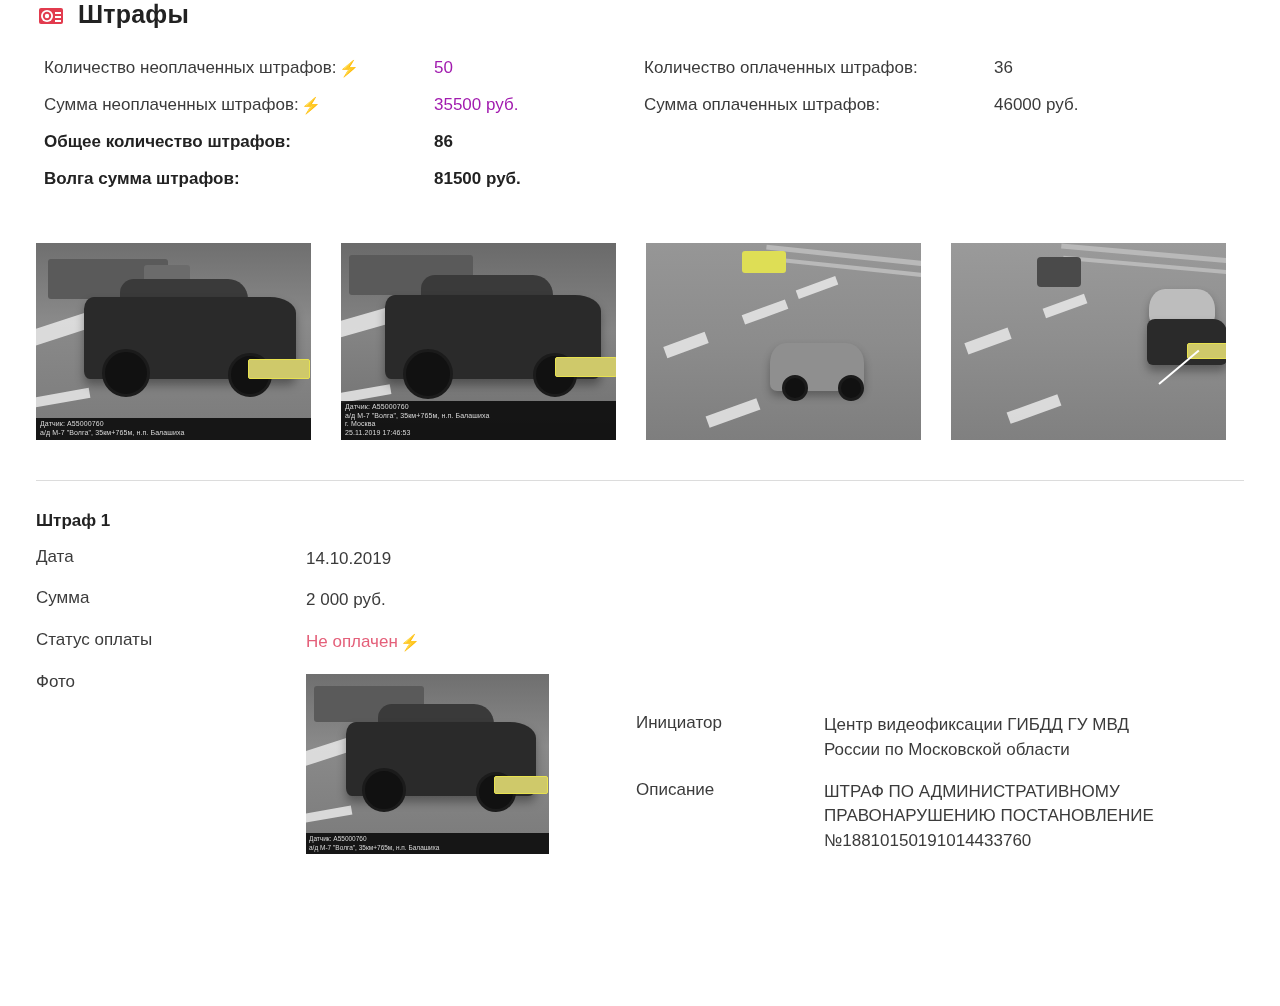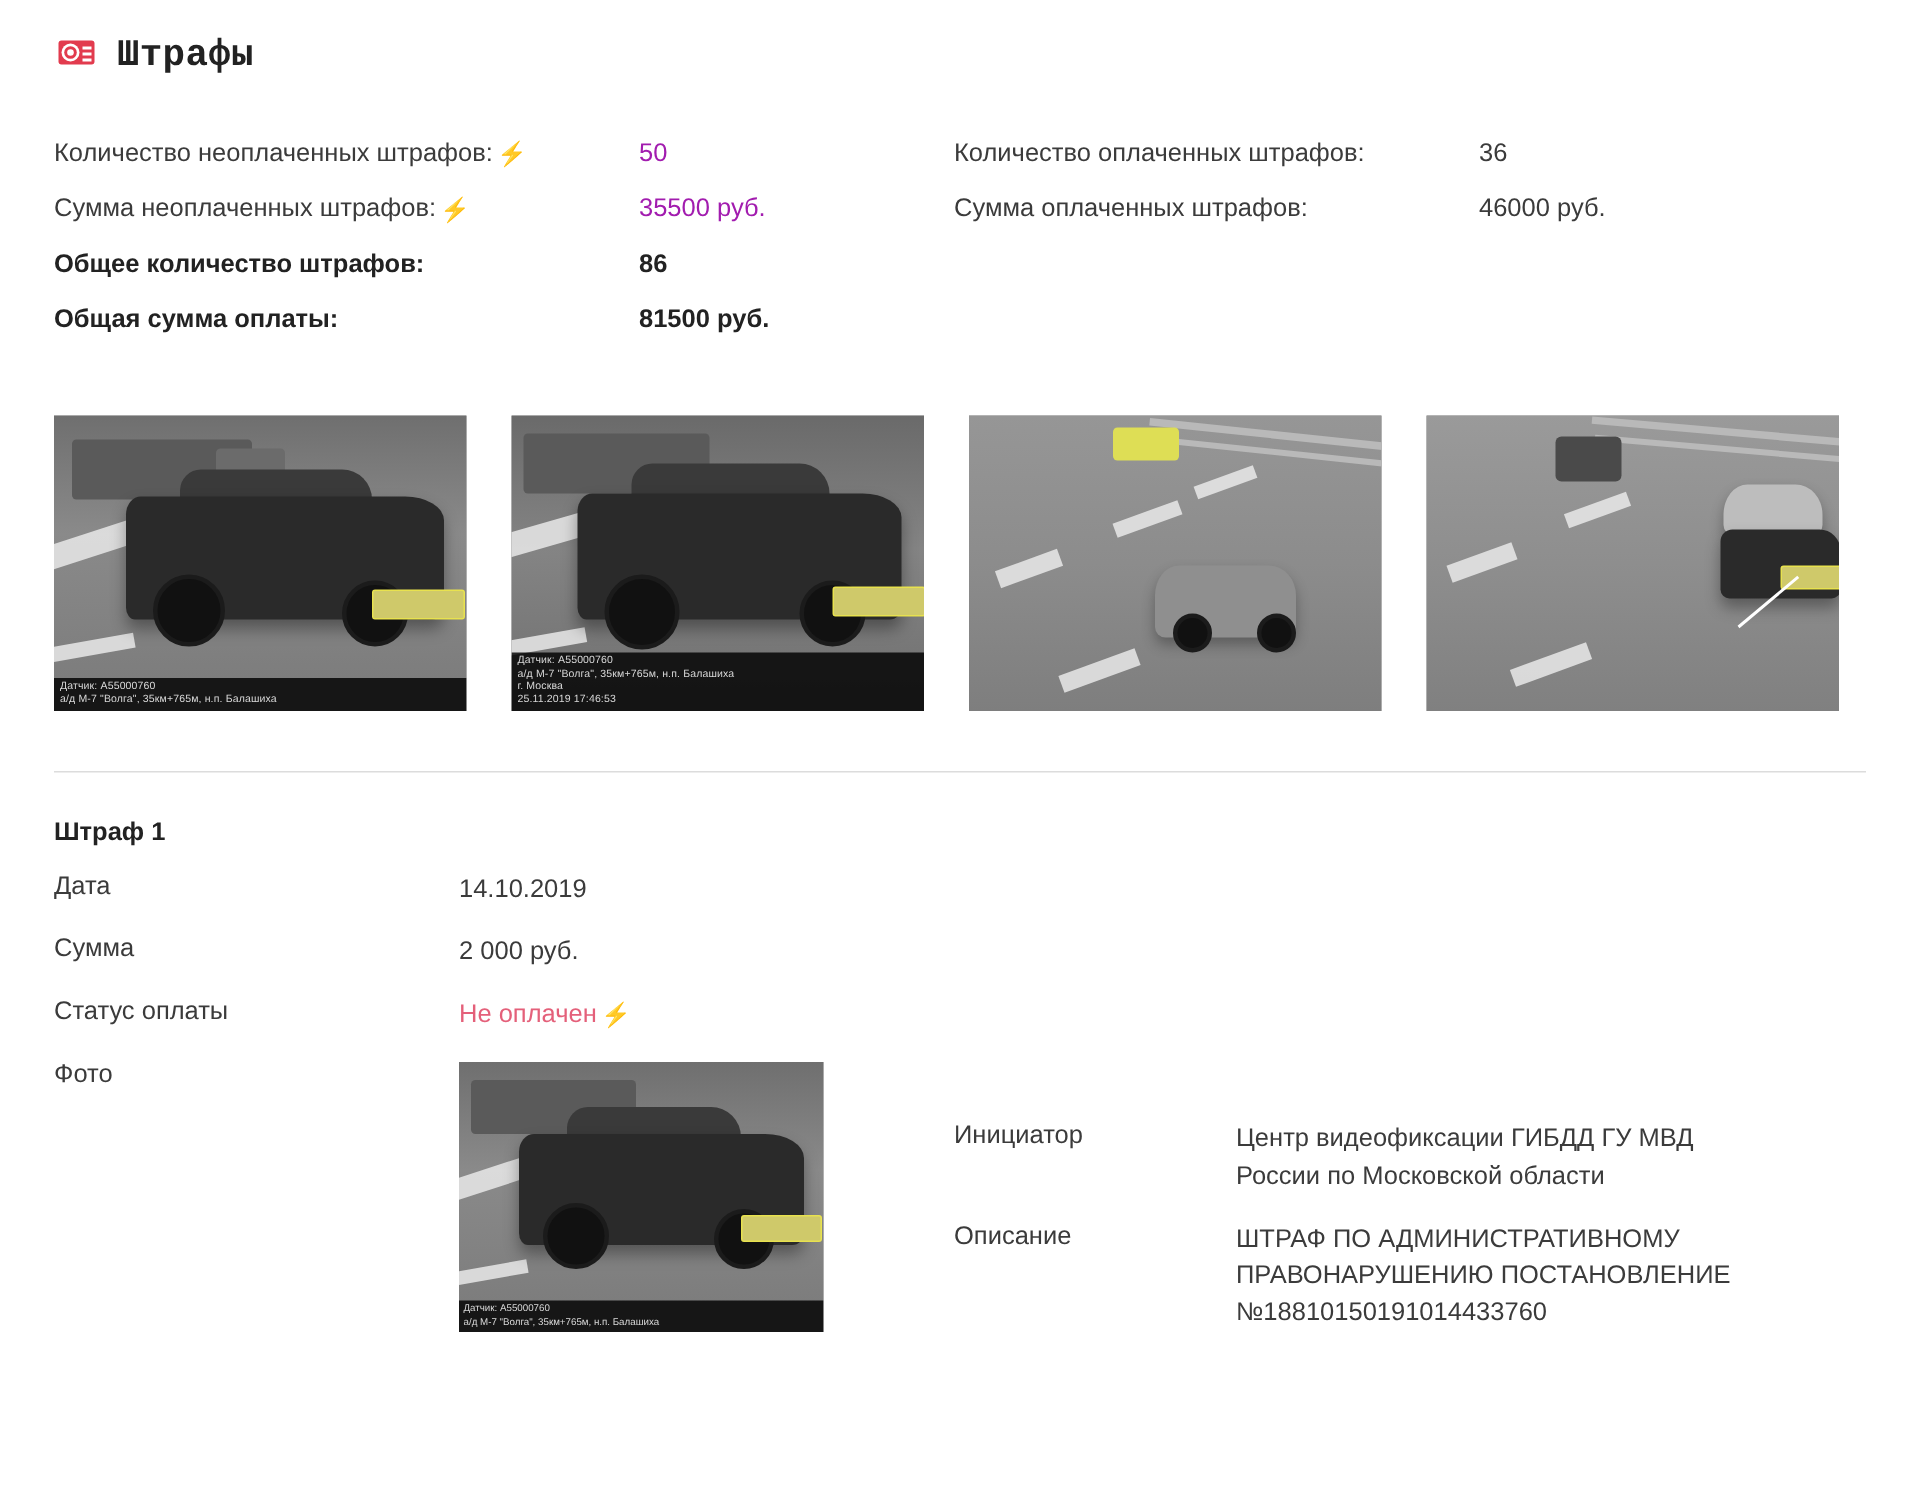--- a/index.html
+++ b/index.html
@@ -19,45 +19,44 @@
     position: relative;
     width: 1280px;
     height: 1006px;
     box-sizing: border-box;
     padding: 0 36px;
   }
 
   
   .header {
     display: flex;
-    align-items: flex-start;
+    align-items: flex-end;
     gap: 14px;
-    padding-top: 22px;
     padding-left: 2px;
-    font-family: Liberation Mono, monospace;
   }
   .header-icon {
     width: 26px;
     height: 26px;
     flex: 0 0 26px;
     position: relative;
   }
   .header-icon svg { display:block; }
   .header-title {
     font-size: 25px;
     font-weight: bold;
     color: #222;
     letter-spacing: 0.2px;
   }
 
   
   .summary {
-    margin-top: 40px;
+    margin-top: 28px;
     display: flex;
     align-items: flex-start;
+    justify-content: flex-end;
   }
   .summary-col-left { width: 600px; flex: 0 0 600px; }
   .summary-col-right { width: 600px; flex: 0 0 600px; }
 
   .sum-row {
     display: flex;
     align-items: flex-start;
     margin-bottom: 14px;
   }
   .sum-label {
@@ -272,21 +271,21 @@
         </div>
         <div class="sum-value red">35500 руб.</div>
       </div>
 
       <div class="sum-row sum-left bolded">
         <div class="sum-label">Общее количество штрафов:</div>
         <div class="sum-value">86</div>
       </div>
 
       <div class="sum-row sum-left bolded">
-        <div class="sum-label">Общая сумма оплаты:</div>
+        <div class="sum-label">Волга сумма штрафов:</div>
         <div class="sum-value">81500 руб.</div>
       </div>
 
     </div>
 
     <div class="summary-col-right">
 
       <div class="sum-row sum-right">
         <div class="sum-label">Количество оплаченных штрафов:</div>
         <div class="sum-value">36</div>

